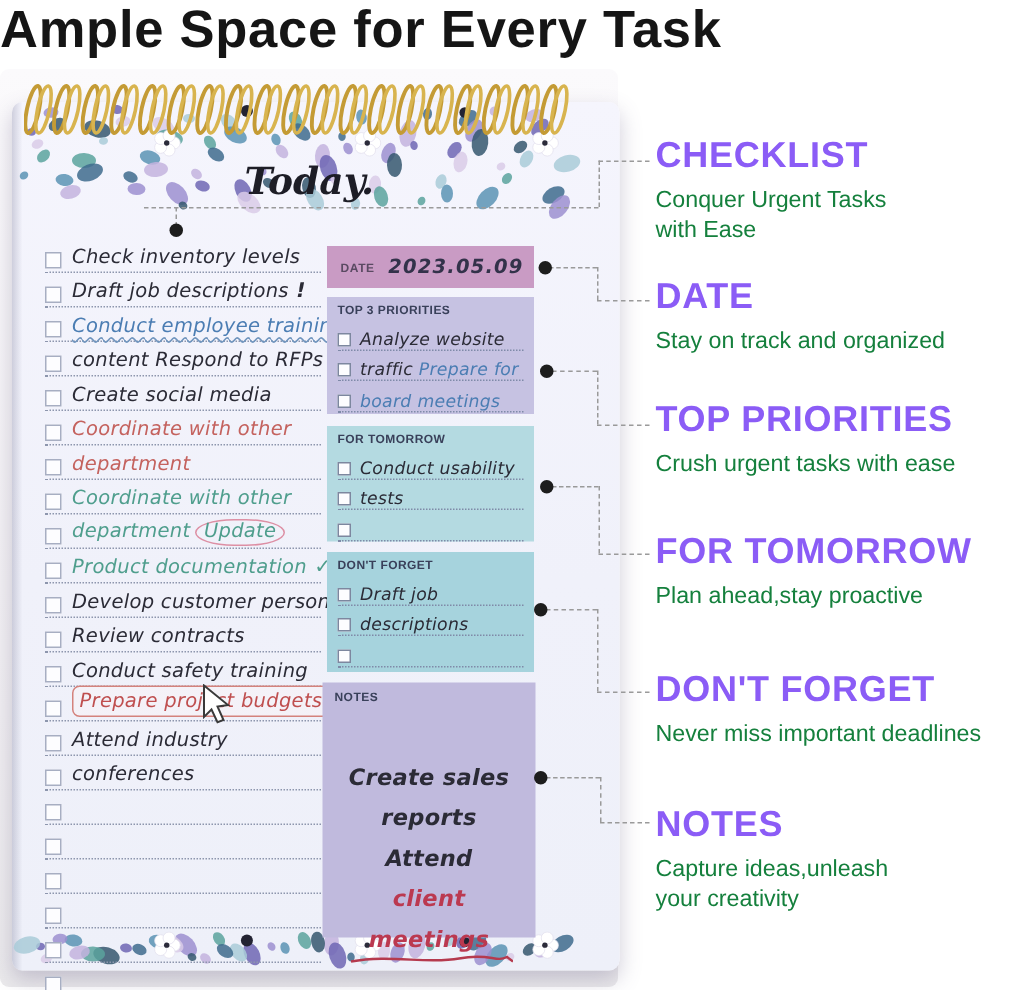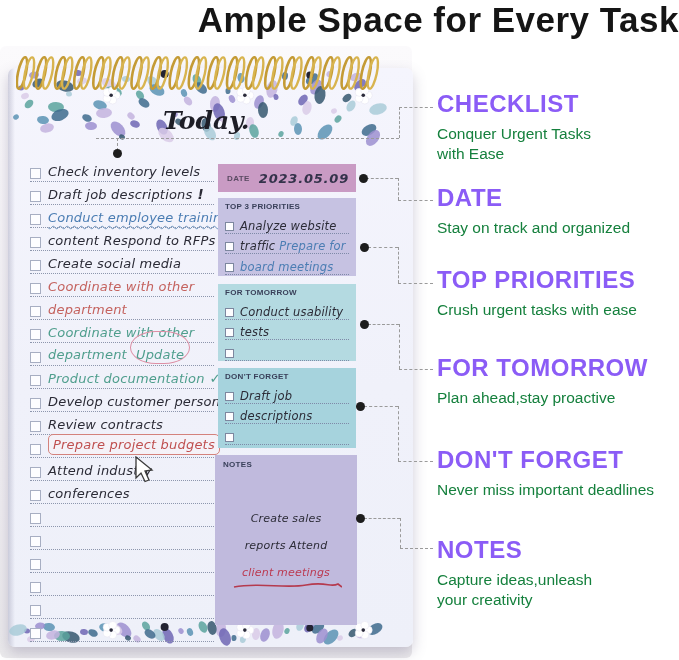--- a/index.html
+++ b/index.html
@@ -1,19 +1,19 @@
 <!DOCTYPE html>
 <html><head>
 <meta charset="utf-8">
 <style>
   html,body{margin:0;padding:0;background:#fff;}
   .stage{position:relative;width:679px;height:660px;background:#ffffff;overflow:hidden;
          font-family:"Liberation Sans",sans-serif;}
   
-  .main-title{position:absolute;top:0px;left:0;width:100%;margin:0;text-align:right;
+  .main-title{position:absolute;top:0px;left:0;width:100%;margin:0;text-align:left;
     font-size:35px;font-weight:bold;letter-spacing:.5px;color:#151515;}
   
   .backdrop{position:absolute;left:0;top:46px;width:412px;height:612px;border-radius:6px;
     background:linear-gradient(180deg,#fbfafc 0%,#f1eff2 70%,#ebeaec 100%);}
   .pad{position:absolute;left:8px;top:68px;width:405px;height:579px;border-radius:7px;
     background:linear-gradient(180deg,#f5f5fd 0%,#f0f1fa 55%,#eef0f9 100%);
     box-shadow:0 6px 14px rgba(100,90,130,.30);z-index:1;}
   .pad::before{content:'';position:absolute;left:0;top:0;bottom:0;width:7px;border-radius:7px 0 0 7px;
     background:linear-gradient(90deg,rgba(55,55,95,.20),rgba(55,55,95,0));}
   .floral-top{position:absolute;left:0;top:0;width:382px;height:78px;}
@@ -25,40 +25,40 @@
   .checklist{position:absolute;left:30px;top:159px;width:184px;z-index:2;}
   .row{display:flex;align-items:flex-end;height:21px;border-bottom:1px dotted #8d96ad;padding-bottom:1px;}
   .cb{width:9px;height:9px;border:1px solid #a7aec2;background:#fdfdff;margin:0 7px 1px 0;flex:none;}
   .cb.mini{width:7px;height:7px;border-color:#7d879f;margin:0 6px 2px 0;}
   .row-text{white-space:nowrap;}
   .hand{font-family:"DejaVu Sans",sans-serif;font-style:italic;font-size:13px;letter-spacing:.2px;}
   .c-ink{color:#2b2b36}.c-blue{color:#4b7db3}.c-red{color:#c4625e}.c-green{color:#4f9e8d}.c-redbox{color:#bf4f4f}
   .wavy{text-decoration:underline;text-decoration-style:wavy;text-decoration-color:#6f94bd;
         text-decoration-thickness:1px;text-underline-offset:3px;}
   .circled{display:inline-block;border:1.4px solid #dd8fa4;border-radius:50%/58%;
-        padding:15px 5px 1px;margin-left:3px;}
+        padding:0 5px 1px;margin-left:3px;}
   .seg-b{font-weight:bold;font-size:13.5px;}
   .boxed{border:1.3px solid #d4827c;border-radius:5px;padding:0 4px 1px;margin-bottom:1px;
         background:rgba(255,244,244,.35);}
   
   .panel{position:absolute;z-index:2;box-sizing:border-box;}
   .date-bar{left:218px;top:164px;width:138px;height:28px;background:#c99bc4;
     display:flex;align-items:center;padding:0 9px;gap:9px;}
   .panel-label{font-size:8px;font-weight:bold;letter-spacing:.4px;color:#5a4a62;}
   .date-value{font-size:13px;font-weight:bold;color:#33324a;letter-spacing:.8px;}
   .top3{left:218px;top:198px;width:138px;height:78px;background:#c6c2e2;padding:4px 7px 2px;}
   .tomorrow{left:218px;top:284px;width:138px;height:77px;background:#b4dae1;padding:4px 7px 2px;}
   .dontforget{left:218px;top:368px;width:138px;height:80px;background:#a6d3dd;padding:4px 7px 2px;}
   .notes{left:215px;top:455px;width:142px;height:170px;background:#c0badd;padding:5px 8px;}
   .panel-header{font-size:8px;font-weight:bold;letter-spacing:.3px;color:#39405a;margin-bottom:2px;}
   .p-row{display:flex;align-items:flex-end;height:19.5px;border-bottom:1px dotted #7f8aa8;}
   .p-text{white-space:nowrap;font-size:11.5px;}
   .p-text .hand{font-size:11.5px;}
   .notes-body{margin-top:36px;text-align:center;line-height:27px;}
-  .n-line{font-size:11px;}
+  .n-line{font-size:15px;font-weight:bold;}
   .n-line.c-red{color:#bb3950;}
   .squiggle{display:block;margin:-5px auto 0;}
   
   .dot{position:absolute;width:9px;height:9px;border-radius:50%;background:#1d1d1d;z-index:5;}
   .dl{position:absolute;z-index:4;}
   .dl.h{border-top:1.5px dashed #9a9a9a;height:0;}
   .dl.v{border-left:1.5px dashed #9a9a9a;width:0;}
   
   .ann{position:absolute;left:437px;width:242px;z-index:2;}
   .ann-title{font-size:24px;font-weight:bold;letter-spacing:.5px;color:#8b5cf6;}
@@ -319,20 +319,24 @@
       <div class="row">
         <span class="cb"></span>
         <span class="row-text"><span class="hand c-ink">Develop customer personas</span></span>
       </div>
       <div class="row">
         <span class="cb"></span>
         <span class="row-text"><span class="hand c-ink">Review contracts</span></span>
       </div>
       <div class="row">
         <span class="cb"></span>
+        <span class="row-text"><span class="hand c-ink">Conduct safety training</span></span>
+      </div>
+      <div class="row">
+        <span class="cb"></span>
         <span class="row-text boxed"><span class="hand c-redbox">Prepare project budgets</span></span>
       </div>
       <div class="row">
         <span class="cb"></span>
         <span class="row-text"><span class="hand c-ink">Attend industry</span></span>
       </div>
       <div class="row">
         <span class="cb"></span>
         <span class="row-text"><span class="hand c-ink">conferences</span></span>
       </div>

